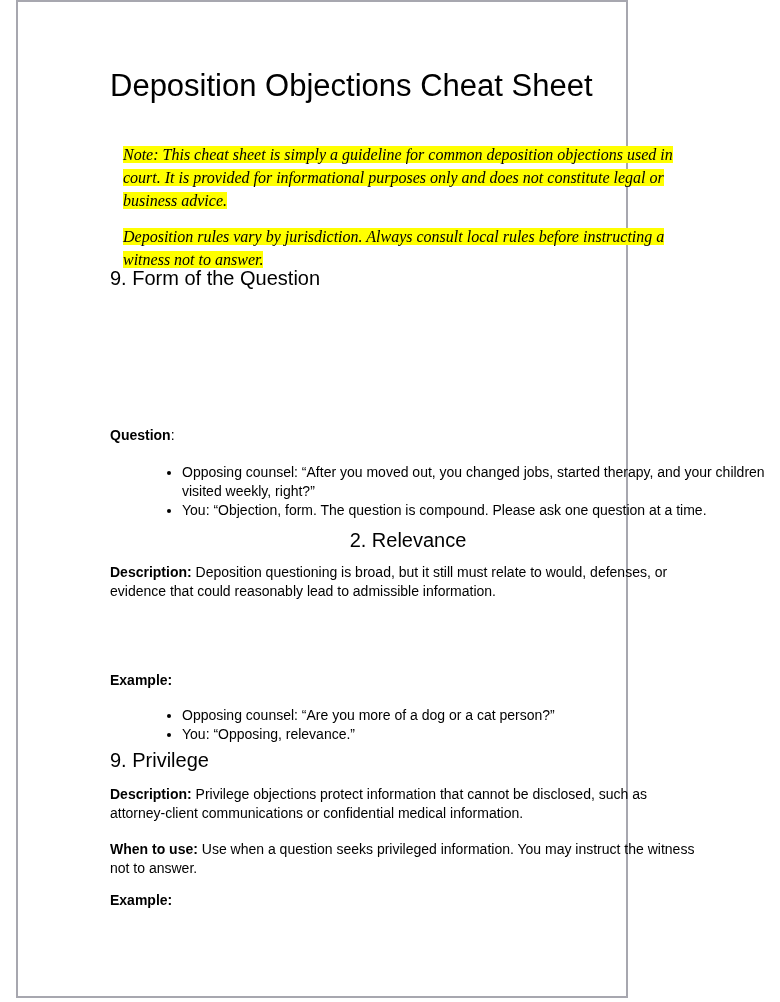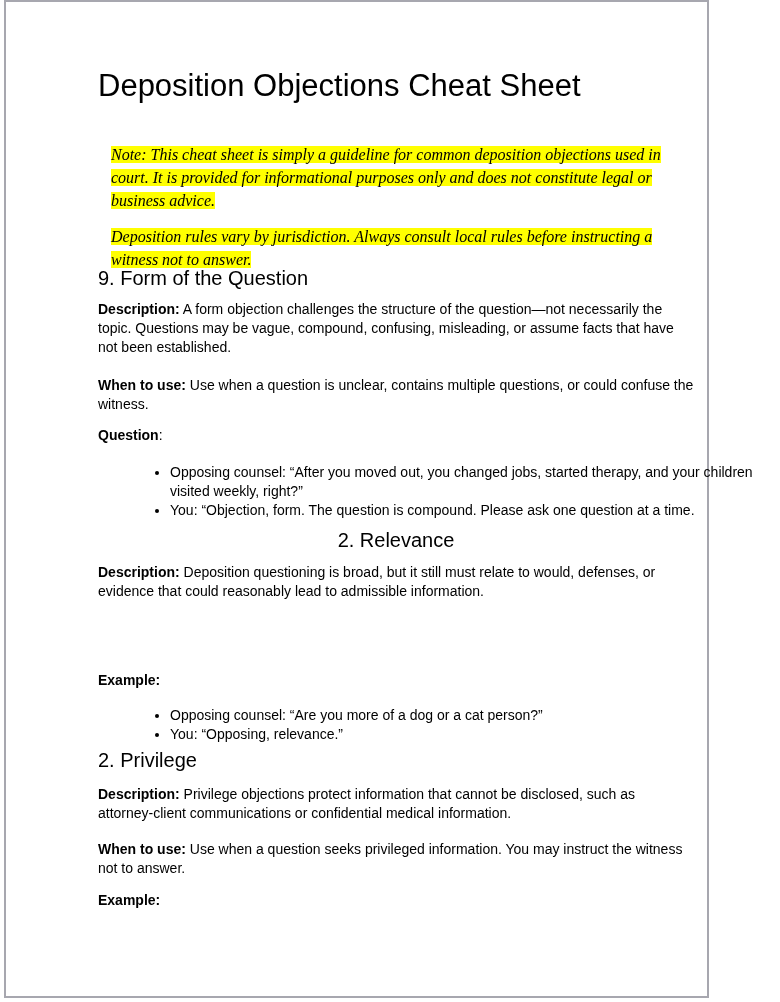--- a/index.html
+++ b/index.html
@@ -13,23 +13,23 @@
   }
   .viewport {
     position: relative;
     width: 780px;
     height: 1002px;
     overflow: hidden;
     background: #ffffff;
   }
   .page {
     position: absolute;
-    left: 4px;
+    left: 16px;
     top: 0;
-    width: 705px;
+    width: 612px;
     height: 998px;
     box-sizing: border-box;
     border: 2px solid #a7a7af;
     background: #ffffff;
   }
   .blk {
     position: absolute;
     left: 92px;
     width: 596px;
     margin: 0;
@@ -93,35 +93,33 @@
   <div class="page">
 
     <h1 class="blk doc-title">Deposition Objections Cheat Sheet</h1>
 
     <div class="blk note">
       <p><span class="hl">Note: This cheat sheet is simply a guideline for common deposition objections used in court. It is provided for informational purposes only and does not constitute legal or business advice.</span></p>
       <p><span class="hl">Deposition rules vary by jurisdiction. Always consult local rules before instructing a witness not to answer.</span></p>
     </div>
 
     <h2 class="blk h2 s1">9. Form of the Question</h2>
-    <p class="blk body-p p-desc1"><span class="b">Description:</span><span> A form objection challenges the structure of the question—not necessarily the topic. Questions may be vague, compound, confusing, misleading, or assume facts that have not been established.</span></p>
-    <p class="blk body-p p-when1"><span class="b">When to use:</span><span> Use when a question is unclear, contains multiple questions, or could confuse the witness.</span></p>
     <p class="blk body-p p-ex1"><span class="b">Question</span><span>:</span></p>
     <ul class="blk bullets list1">
       <li>Opposing counsel: “After you moved out, you changed jobs, started therapy, and your children visited weekly, right?”</li>
       <li>You: “Objection, form. The question is compound. Please ask one question at a time.</li>
     </ul>
 
     <h2 class="blk h2 s2">2. Relevance</h2>
     <p class="blk body-p p-desc2"><span class="b">Description:</span><span> Deposition questioning is broad, but it still must relate to would, defenses, or evidence that could reasonably lead to admissible information.</span></p>
     <p class="blk body-p p-ex2"><span class="b">Example:</span></p>
     <ul class="blk bullets list2">
       <li>Opposing counsel: “Are you more of a dog or a cat person?”</li>
       <li>You: “Opposing, relevance.”</li>
     </ul>
 
-    <h2 class="blk h2 s3">2. Privilege</h2>
+    <h2 class="blk h2 s3">9. Privilege</h2>
     <p class="blk body-p p-desc3"><span class="b">Description:</span><span> Privilege objections protect information that cannot be disclosed, such as attorney-client communications or confidential medical information.</span></p>
     <p class="blk body-p p-when3"><span class="b">When to use:</span><span> Use when a question seeks privileged information. You may instruct the witness not to answer.</span></p>
     <p class="blk body-p p-ex3"><span class="b">Example:</span></p>
 
   </div>
 </div>
 
 </body></html>

